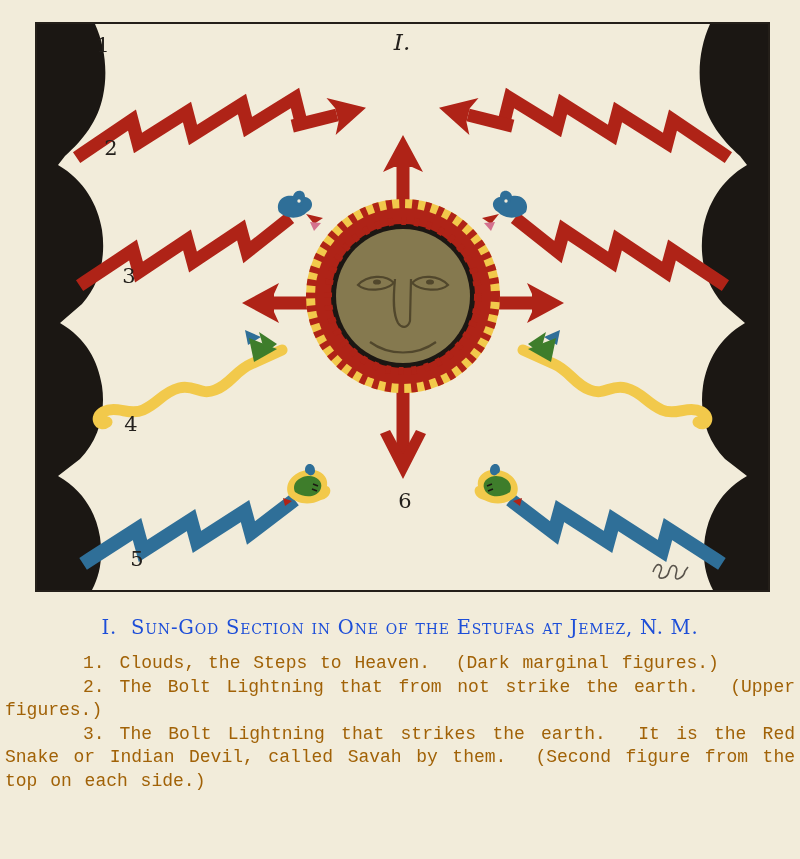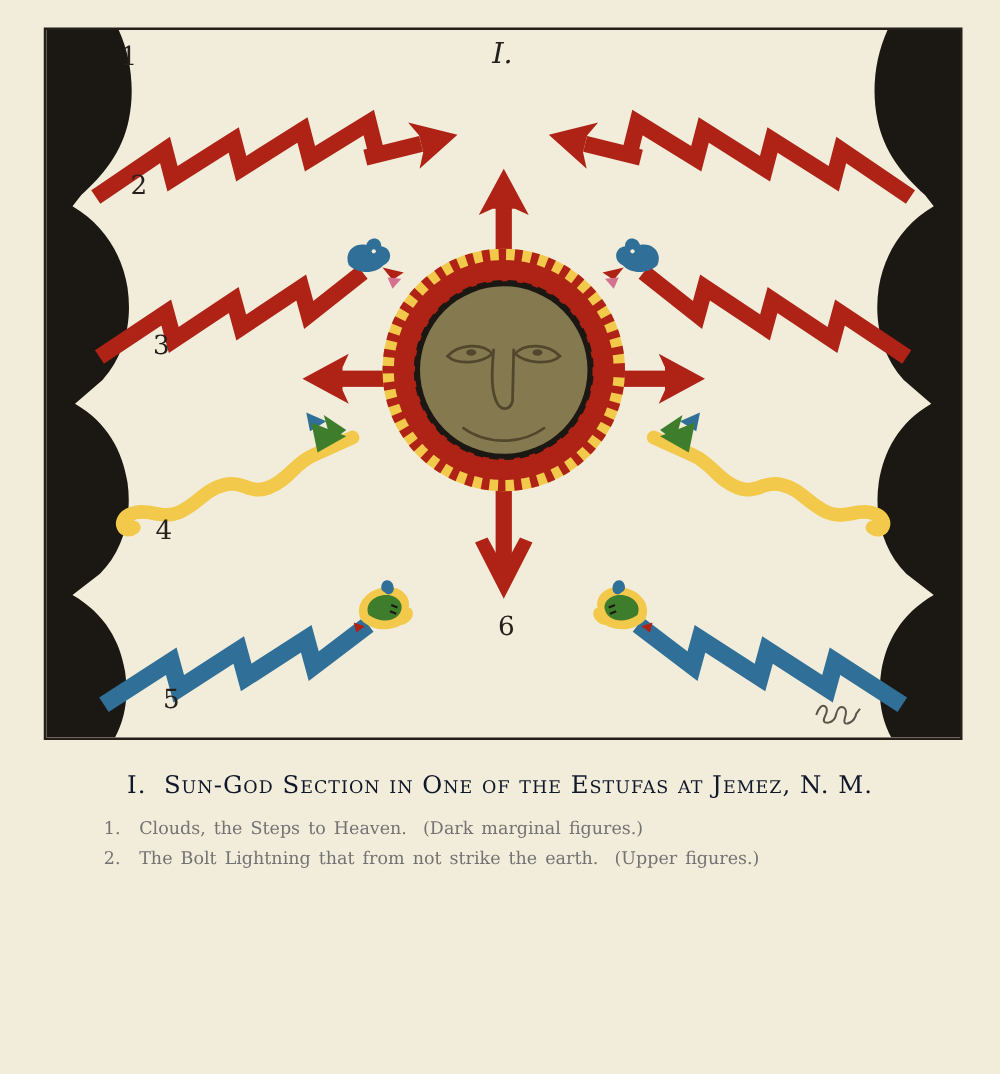--- a/index.html
+++ b/index.html
@@ -22,31 +22,32 @@
     padding:0 5px;box-sizing:border-box;
   }
   .cap-title{
     text-align:center;
     font-variant:small-caps;
     font-size:19.5px;
     letter-spacing:.8px;
     font-weight:500;
     margin:16px 0 13px 0;
     white-space:pre-wrap;
-    color:#0f172a;
+    color:#1d4ed8;
   }
   .legend-line{
     margin:0;
-    font-size:14px;
+    font-size:18px;
     line-height:23.5px;
     text-align:justify;
     text-indent:78px;
     white-space:pre-wrap;
     word-spacing:2px;
-    color:#737373;
+    color:#a16207;
+    font-family:Liberation Mono, monospace;
   }
   .legend-line .num{padding-right:15px;}
   svg text{font-family:"DejaVu Serif", serif;}
 </style>
 </head>
 <body>
 
 <div class="plate-wrap">
   <div class="plate-frame">
     <svg width="731" height="566" viewBox="0 0 731 566">
@@ -140,13 +141,14 @@
       <path d="M616,548 q3,-9 7,-7 q3,2 0,8 q-3,6 3,5 q5,-1 6,-7 q2,-7 6,-5 q3,2 1,8 q-2,7 4,4 q4,-2 5,-7 l3,-4" style="fill:none;stroke:#5a544c;stroke-width:1.6"></path>
     </svg>
   </div>
 </div>
 
 <div class="caption">
   <div class="cap-title">I.  Sun-God Section in One of the Estufas at Jemez, N. M.</div>
 
   <p class="legend-line"><span class="num">1.</span><span class="txt">Clouds, the Steps to Heaven.  (Dark marginal figures.)</span></p>
   <p class="legend-line"><span class="num">2.</span><span class="txt">The Bolt Lightning that from not strike the earth.  (Upper figures.)</span></p>
+  <p class="legend-line"><span class="num">3.</span><span class="txt">The Bolt Lightning that strikes the earth.  It is the Red Snake or Indian Devil, called Savah by them.  (Second figure from the top on each side.)</span></p>
 </div>
 
 </body></html>

